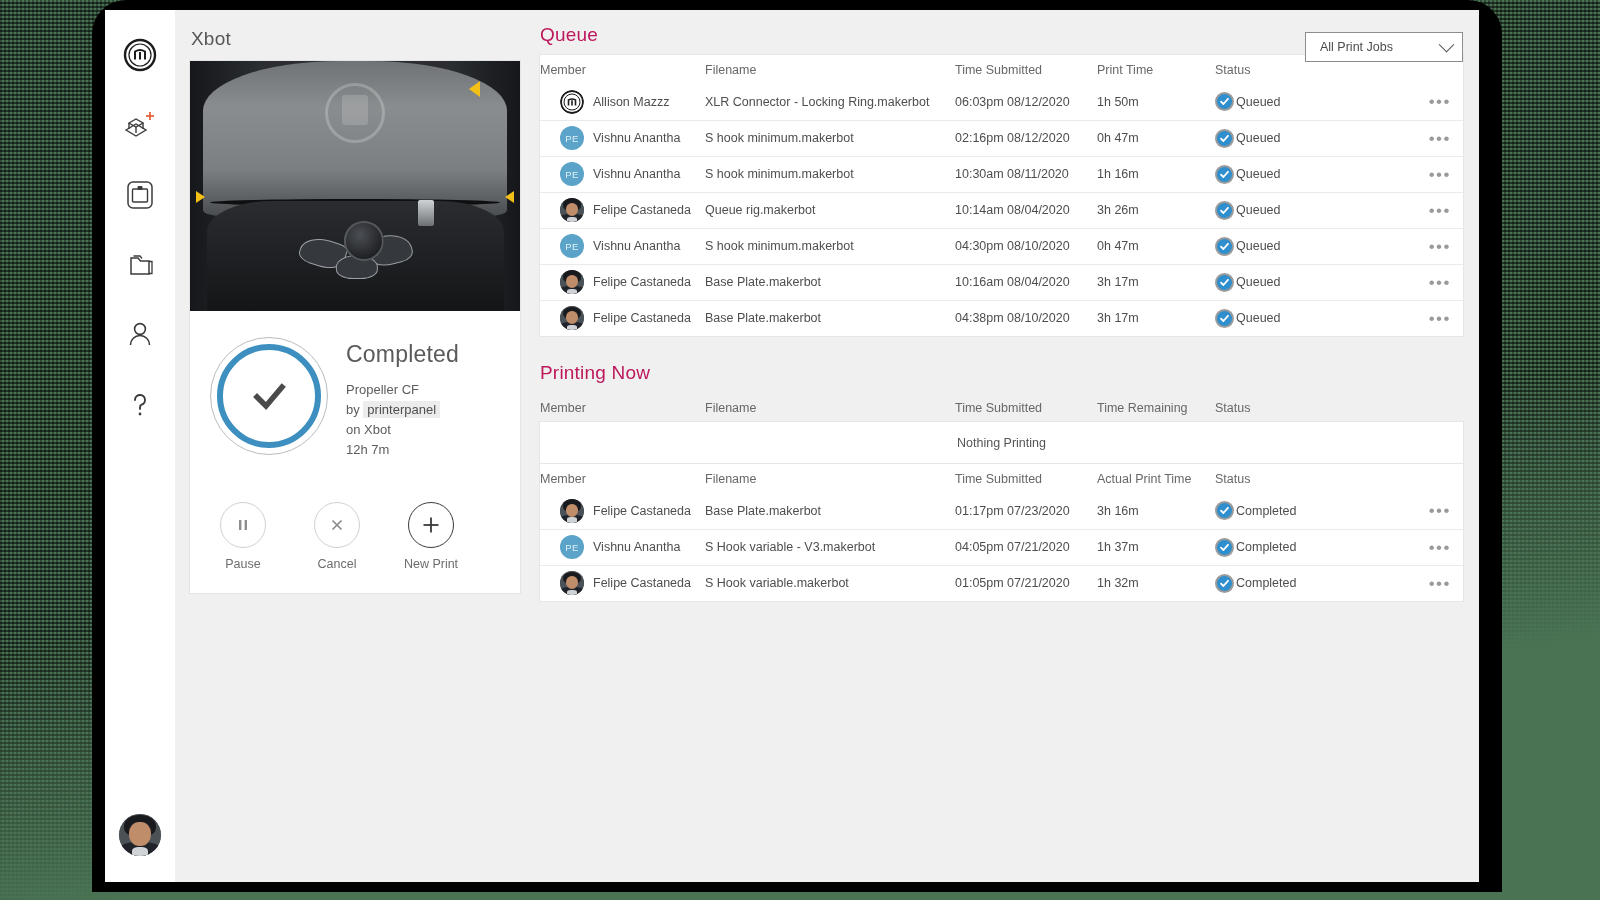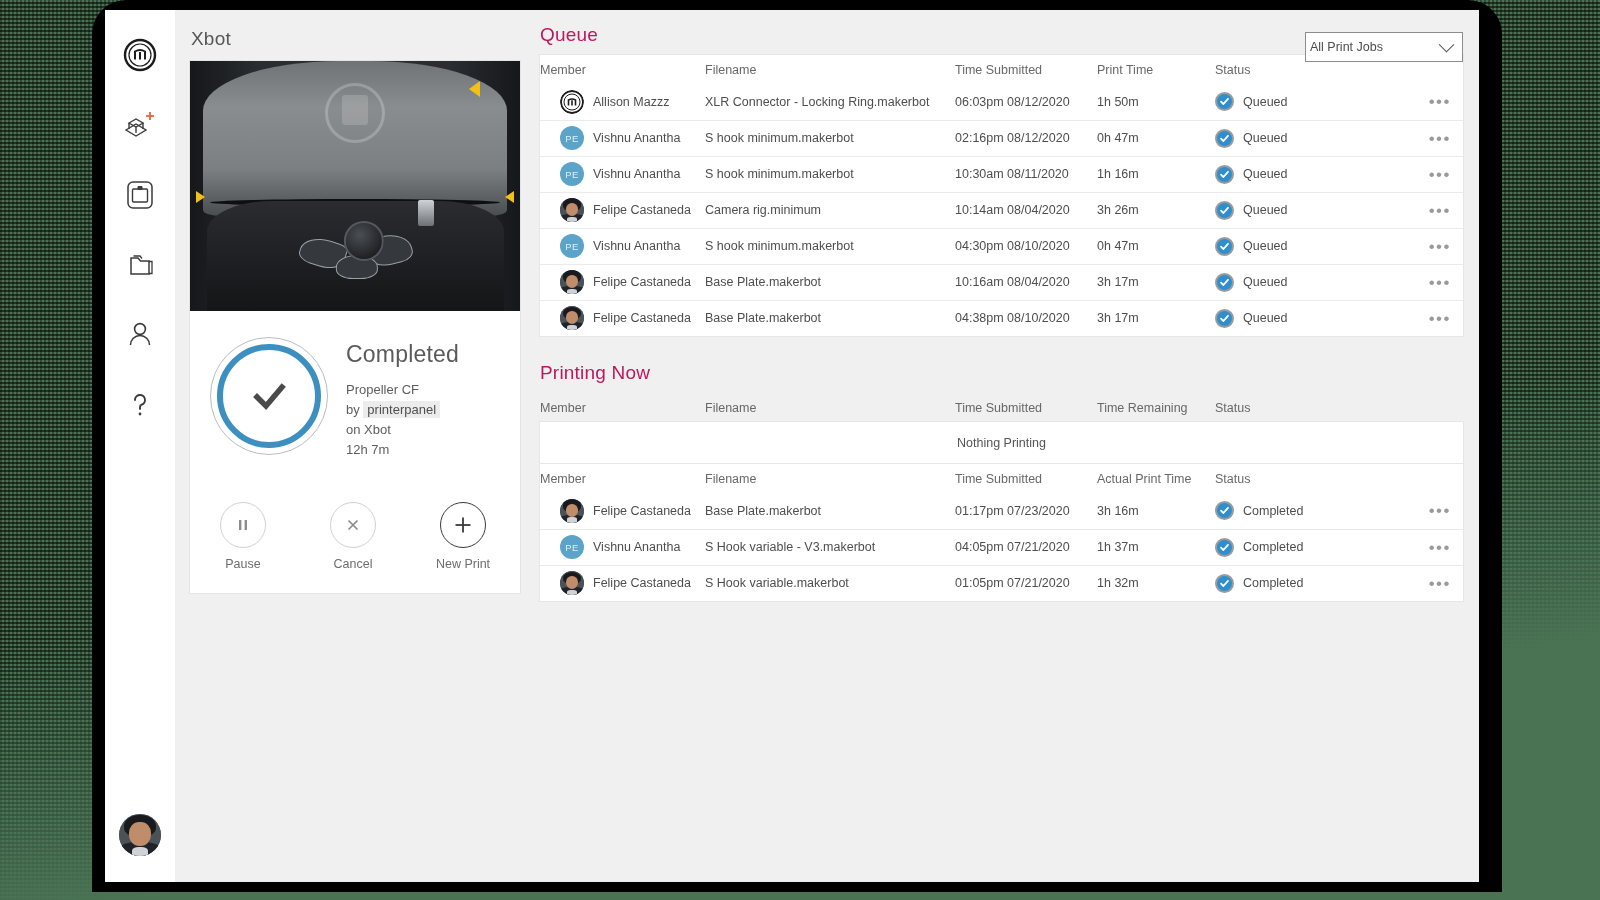--- a/index.html
+++ b/index.html
@@ -166,21 +166,21 @@
     display:flex;align-items:center;justify-content:center;
   }
   .status-text-wrap { padding-top: 4px; }
   .status-head {
     font-size: 23px; color: #5a5a5a; font-weight: 400;
     margin-bottom: 12px; letter-spacing:.2px;
   }
   .status-line { font-size: 13px; color: #5d5d5d; line-height: 20px; }
   .status-line .hl { background:#ececec; padding:1px 4px; color:#4f4f4f; }
 
-  .actions { display:flex; gap: 48px; padding: 42px 0 22px 22px; align-items: center; }
+  .actions { display:flex; gap: 32px; padding: 42px 0 22px 22px; align-items: center; }
   .action { width: 62px; text-align:center; cursor:pointer; }
   .action .circ {
     width: 46px; height: 46px; margin: 0 auto 9px auto;
     border-radius: 50%; border:1px solid #cfd1d3;
     display:flex;align-items:center;justify-content:center;
   }
   .action.strong .circ { border-color:#3a3a3a; }
   .action .lbl { font-size: 12.5px; color:#6d6d6d; }
 
   
@@ -189,21 +189,21 @@
     left: 365px; top: 14px; right: 16px; bottom: 0;
   }
   .sec-title { font-size: 19px; color:#be185d; margin-bottom: 9px; letter-spacing:.2px;}
   .sec-title.sp { margin-top: 26px; }
 
   .filter-select {
     position: absolute; right: 0; top: 8px;
     width: 158px; height: 30px;
     background:#fff; border:1px solid #8d8d8d;
     display:flex; align-items:center; justify-content:space-between;
-    padding: 0 10px 0 4px;
+    padding: 0 10px 0 14px;
     font-size: 12.5px; color:#4d4d4d;
     cursor:pointer;
   }
   .chev { width:11px; height:11px; border-right:1.6px solid #555; border-bottom:1.6px solid #555; transform: rotate(45deg) translate(-2px,-2px); }
 
   table.jobs { width:100%; border-collapse: collapse; table-layout: fixed; }
   table.jobs th {
     text-align:left; font-weight: 400;
     font-size: 12.5px; color:#686868;
     padding: 8px 0 7px 0;
@@ -215,21 +215,21 @@
     border-bottom: 1px solid #eaeaea;
     vertical-align: middle;
   }
   table.jobs tbody tr:last-child td { border-bottom: none; }
   td.c-member { padding-left: 20px; }
   .member-cell { display:flex; align-items:center; gap:9px; }
   .av { width:24px;height:24px;border-radius:50%;flex:0 0 24px;overflow:hidden;display:flex;align-items:center;justify-content:center;}
   .av.initials { background:#5ba3c9; color:#dff0f8; font-size:9.5px; letter-spacing:.5px;}
   .av.photo { background:#4a5157; }
   .av.brand { background:#fff; }
-  .st-cell { display:flex; align-items:center; gap:9px; }
+  .st-cell { display:flex; align-items:center; gap:2px; }
   .chk {
     width:19px;height:19px;border-radius:50%;
     border:2px solid #9b9b9b; background:#2f8fce;
     display:flex;align-items:center;justify-content:center;
     flex:0 0 19px;
   }
   .dots { color:#9a9a9a; font-size:17px; letter-spacing:1.5px; cursor:pointer; line-height:1;}
   td.c-dots { text-align:right; padding-right: 12px; }
 
   .empty-row {
@@ -499,21 +499,21 @@
                     <span class="face">
                       <span class="body"></span>
                       <span class="hair"></span>
                       <span class="skin"></span>
                       <span class="shirt"></span>
                     </span>
                   </span>
                   <span>Felipe Castaneda</span>
                 </span>
               </td>
-              <td>Camera rig.minimum</td>
+              <td>Queue rig.makerbot</td>
               <td>10:14am 08/04/2020</td>
               <td>3h 26m</td>
               <td>
                 <span class="st-cell">
                   <span class="chk">
                     <svg width="11" height="11" viewBox="0 0 11 11">
                       <path d="M2 5.6 L4.4 8 L9 2.8" fill="none" stroke="#fff" stroke-width="1.8" stroke-linecap="round" stroke-linejoin="round"></path>
                     </svg>
                   </span>
                   <span>Queued</span>

